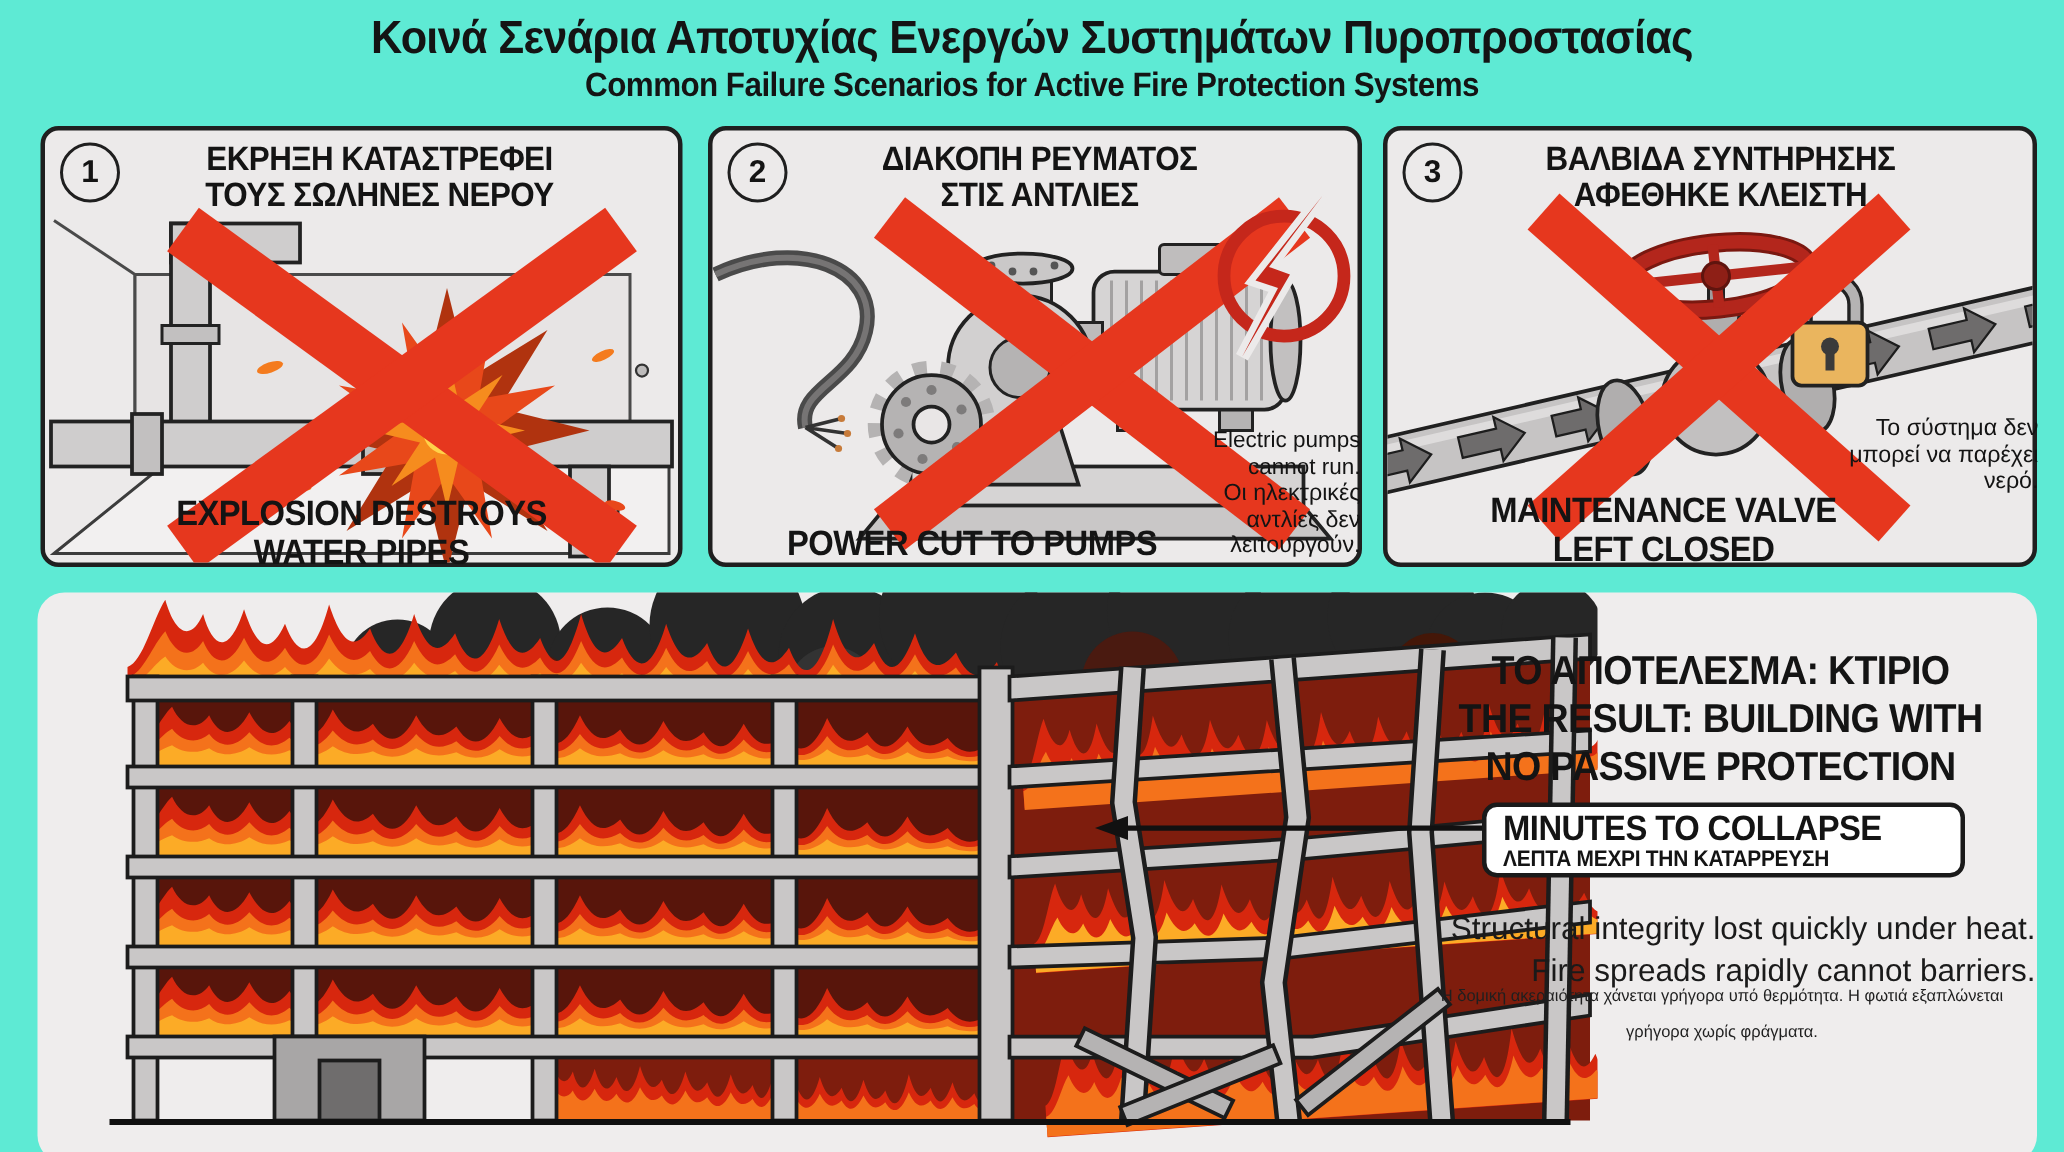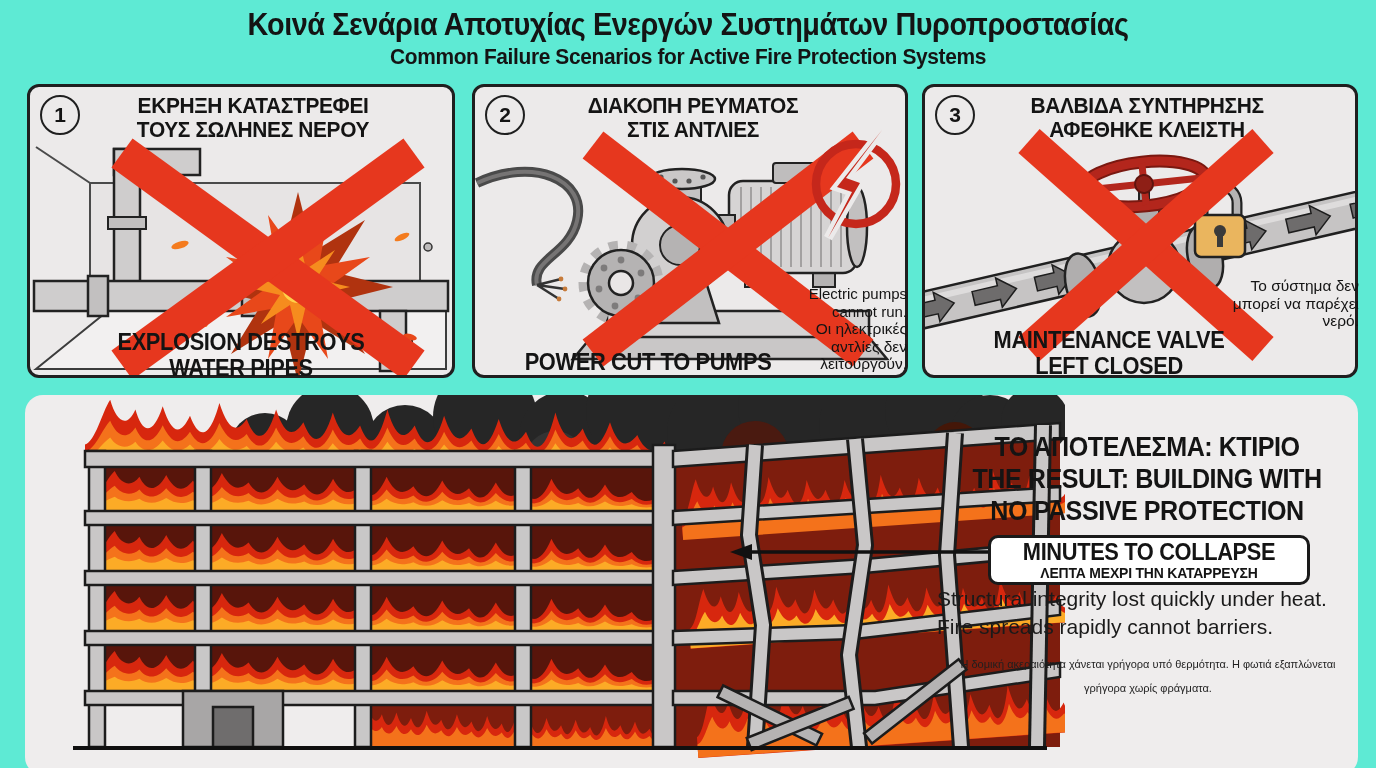--- a/index.html
+++ b/index.html
@@ -28,25 +28,25 @@
   .note{position:absolute;text-align:right;font-size:15px;line-height:17.5px;z-index:4;}
   #p2 .note{left:298px;top:198px;width:134px;}
   #p3 .note{left:300px;top:190px;width:134px;}
   .note .nel{font-size:15.5px;}
   .result{position:absolute;left:25px;top:395px;width:1333px;height:380px;
           background:#efeded;border-radius:18px;}
   .bsvg{position:absolute;left:30px;top:0;}
   .rhead{position:absolute;left:912px;top:36px;width:420px;text-align:center;font-weight:bold;
          font-size:27px;line-height:32px;letter-spacing:-.5px;}
   .callout{position:absolute;left:963px;top:140px;width:322px;height:50px;border:3px solid #1a1a1a;
-           border-radius:10px;background:#ffffff;text-align:center;box-sizing:border-box;}
+           border-radius:10px;background:#ffffff;text-align:left;box-sizing:border-box;}
   .callout .l1{font-size:23.5px;font-weight:bold;line-height:26px;margin-top:1px;letter-spacing:-.4px;}
   .callout .l2{font-size:15px;font-weight:bold;line-height:15px;letter-spacing:-.2px;}
   .arrow-svg{position:absolute;left:703px;top:147px;}
-  .body-en{position:absolute;left:912px;top:190px;width:420px;text-align:left;
+  .body-en{position:absolute;left:912px;top:211px;width:420px;text-align:right;
            font-size:21px;line-height:28px;color:#1a1a1a;}
   .body-el{position:absolute;left:932px;top:258px;width:382px;text-align:center;
            font-size:11px;line-height:23.5px;color:#1f1f1f;}
 </style>
 </head>
 <body>
 
 <div class="page">
 
   <div class="title-el cond">Κοινά Σενάρια Αποτυχίας Ενεργών Συστημάτων Πυροπροστασίας</div>

